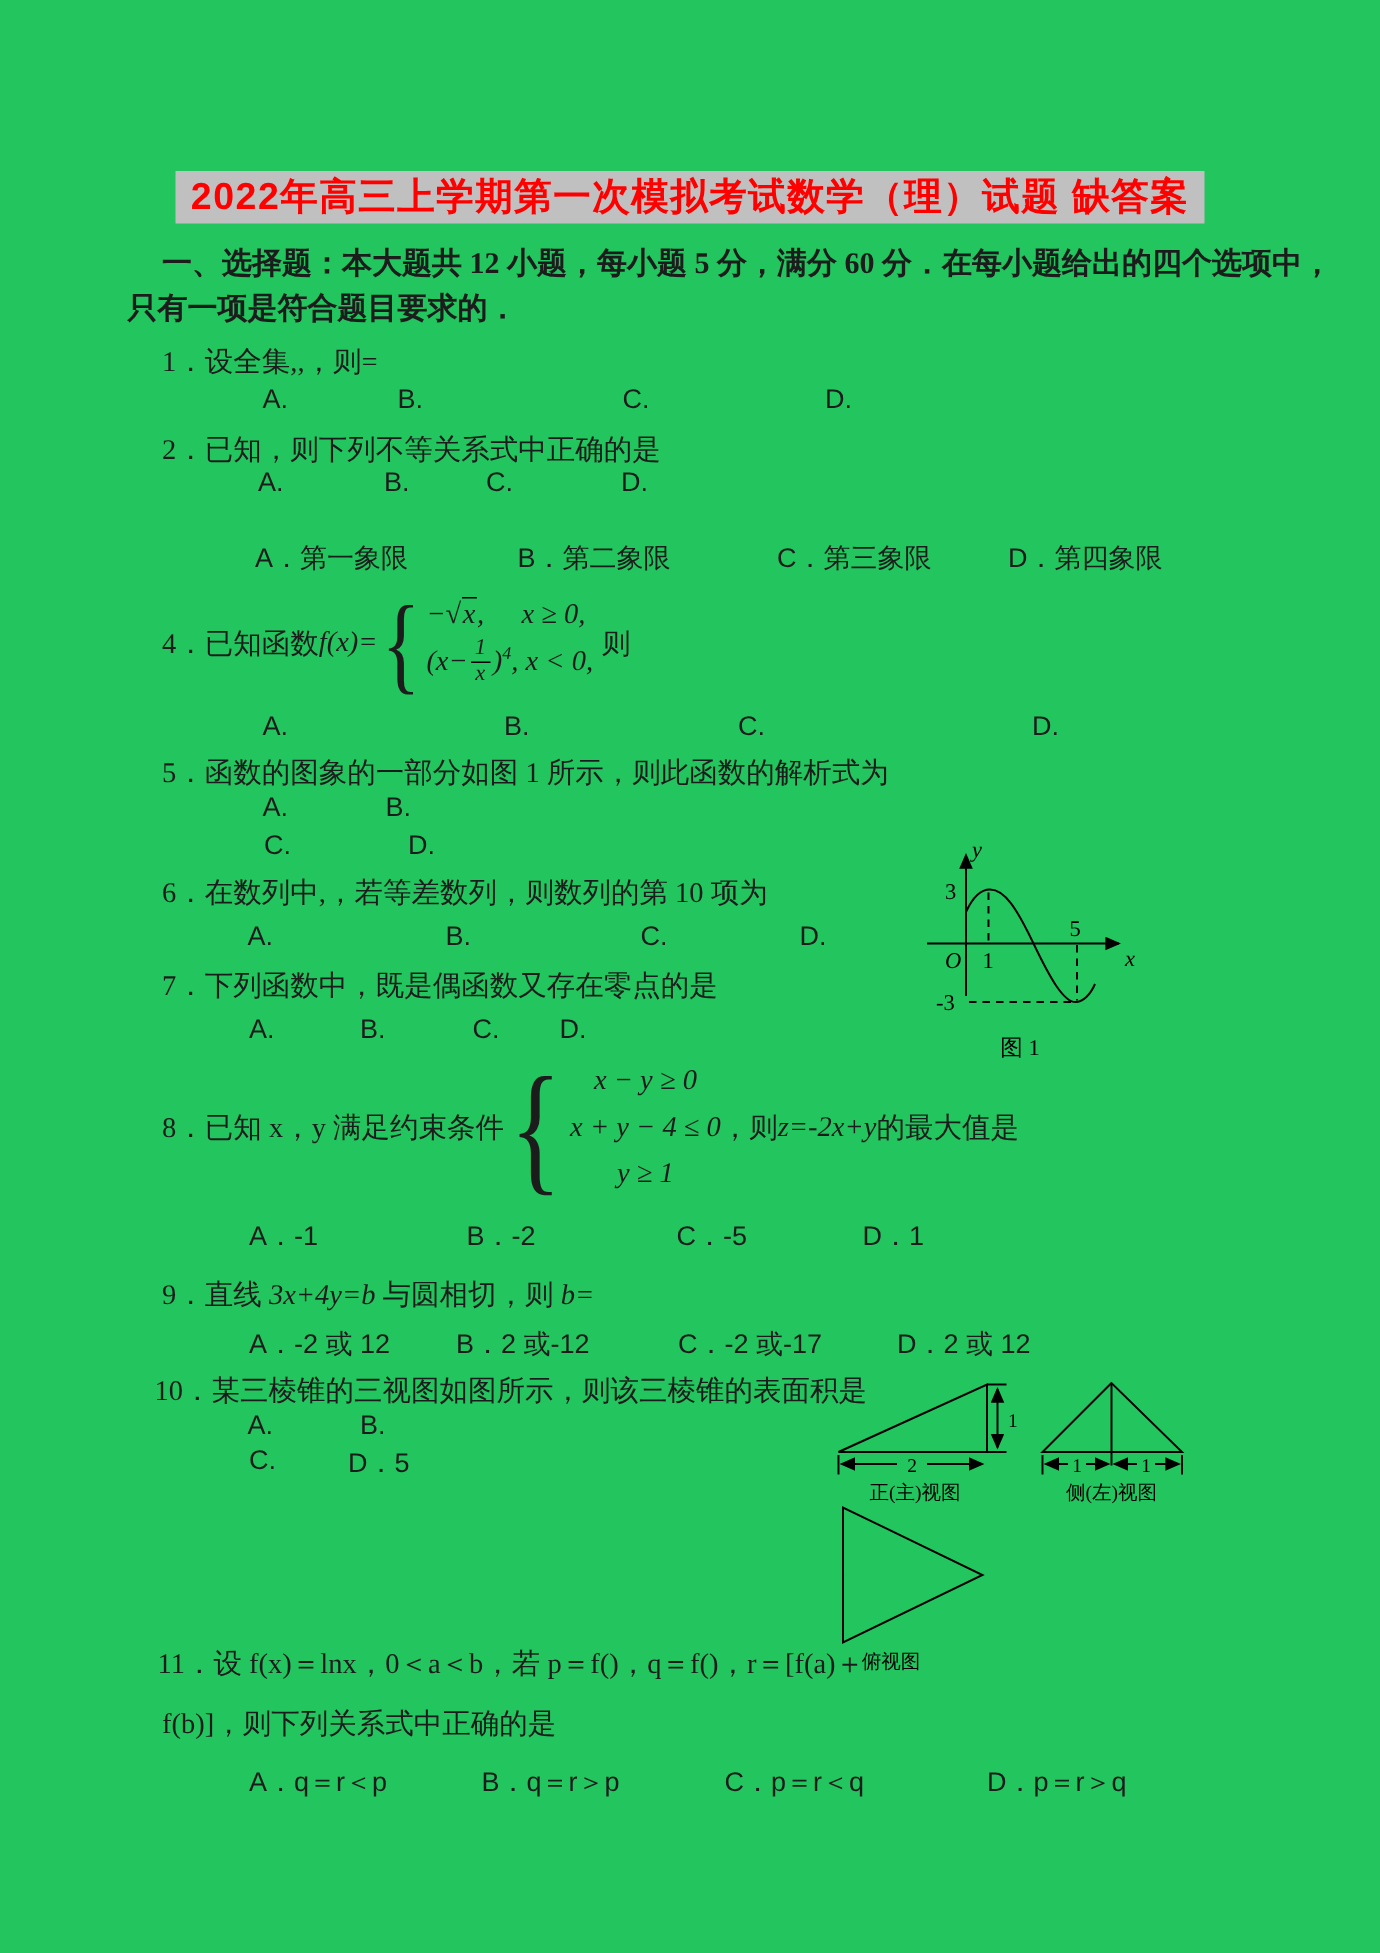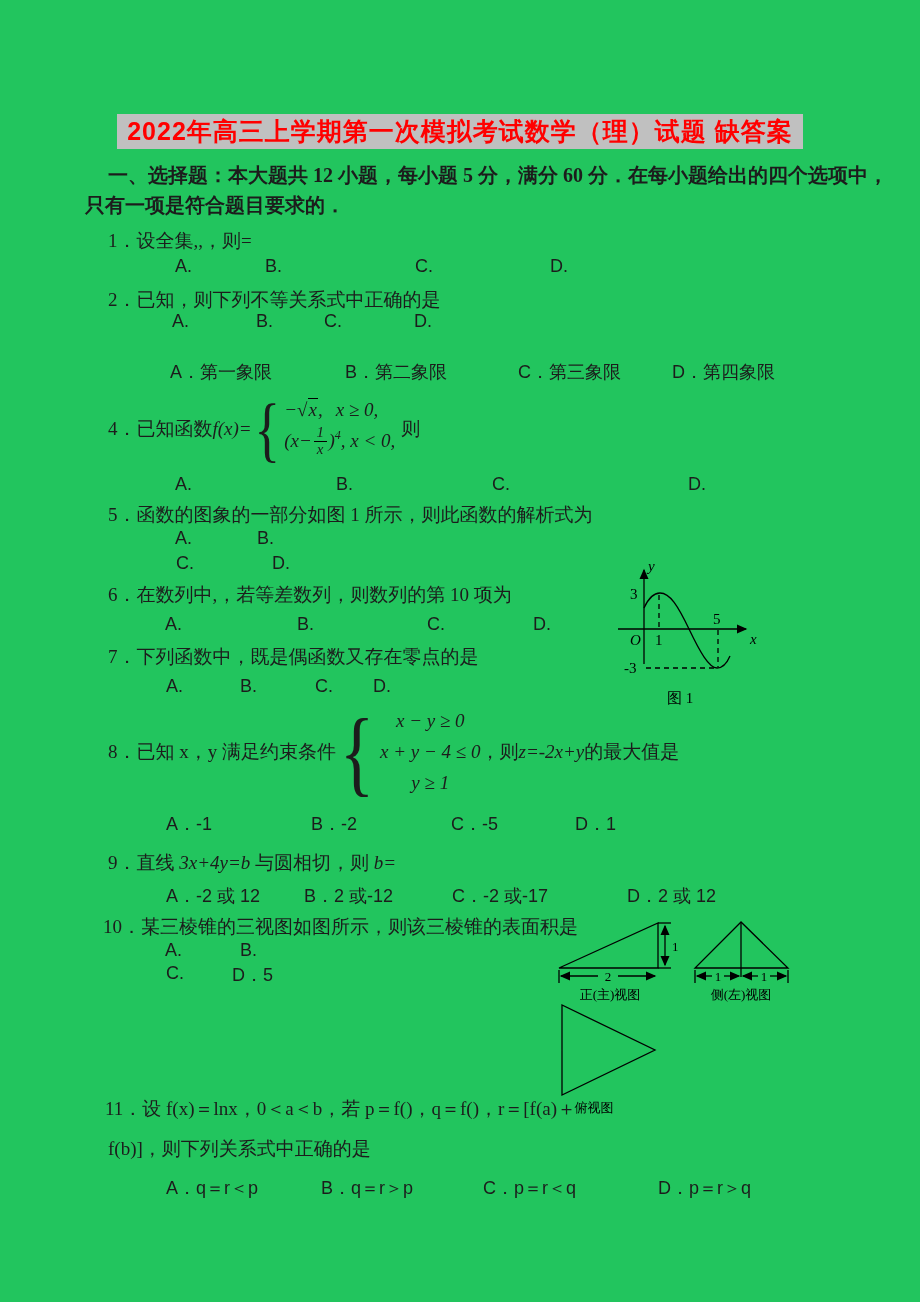--- a/index.html
+++ b/index.html
@@ -14,21 +14,21 @@
   .opt{position:absolute;top:0;font-family:"Liberation Sans","DejaVu Sans",sans-serif;
        font-size:18px;white-space:nowrap;}
   .math{font-family:"Liberation Serif","DejaVu Serif",serif;font-style:italic;}
   .formula-block{position:absolute;left:108px;display:flex;align-items:center;font-size:19px;white-space:nowrap;}
   .brace{font-family:"Liberation Serif",serif;font-style:normal;font-weight:300;
          font-size:72px;line-height:0.9;transform:scaleX(0.75);margin:0 -2px;}
   .brace.b3{font-size:96px;}
   .cases{display:inline-flex;flex-direction:column;gap:5px;margin-left:2px;}
   .cases.c3{gap:9px;align-items:center;font-style:italic;}
   .case-row{white-space:nowrap;}
-  .cond{margin-left:13px;}
+  .cond{margin-left:25px;}
   .radical{font-style:normal;}
   .rad-arg{border-top:1.3px solid #000;padding:0 1px;}
   .frac{display:inline-flex;flex-direction:column;align-items:center;line-height:1.05;
         font-size:15px;vertical-align:middle;margin:0 2px;transform:translateY(-1px);}
   .fden{border-top:1.3px solid #000;padding:0 3px;}
   sup{font-size:12px;}
   svg{position:absolute;overflow:visible;}
   svg .stroke{fill:none;stroke:#000;stroke-width:1.3;}
   svg .dash{fill:none;stroke:#000;stroke-width:1.3;stroke-dasharray:5 4;}
   svg text{font-family:"Liberation Serif","DejaVu Sans",serif;fill:#000;}
@@ -159,21 +159,21 @@
     <span class="opt" style="left:311px">B．-2</span>
     <span class="opt" style="left:451px">C．-5</span>
     <span class="opt" style="left:575px">D．1</span>
   </div>
 
   <div class="qrow" style="top:850px"><span>9．</span><span>直线 </span><span class="math">3x+4y=b</span><span> 与圆相切，则 </span><span class="math">b=</span></div>
   <div class="row" style="top:884px">
     <span class="opt" style="left:166px">A．-2 或 12</span>
     <span class="opt" style="left:304px">B．2 或-12</span>
     <span class="opt" style="left:452px">C．-2 或-17</span>
-    <span class="opt" style="left:627px">D．2 或 12</span>
+    <span class="opt" style="left:598px">D．2 或 12</span>
   </div>
 
   <div class="qrow" style="top:914px;left:103px"><span>10．</span><span>某三棱锥的三视图如图所示，则该三棱锥的表面积是</span></div>
   <div class="row" style="top:940px">
     <span class="opt" style="left:165px">A.</span>
     <span class="opt" style="left:240px">B.</span>
   </div>
   <div class="row" style="top:963px">
     <span class="opt" style="left:166px">C.</span>
     <span class="opt" style="left:232px">D．5</span>

